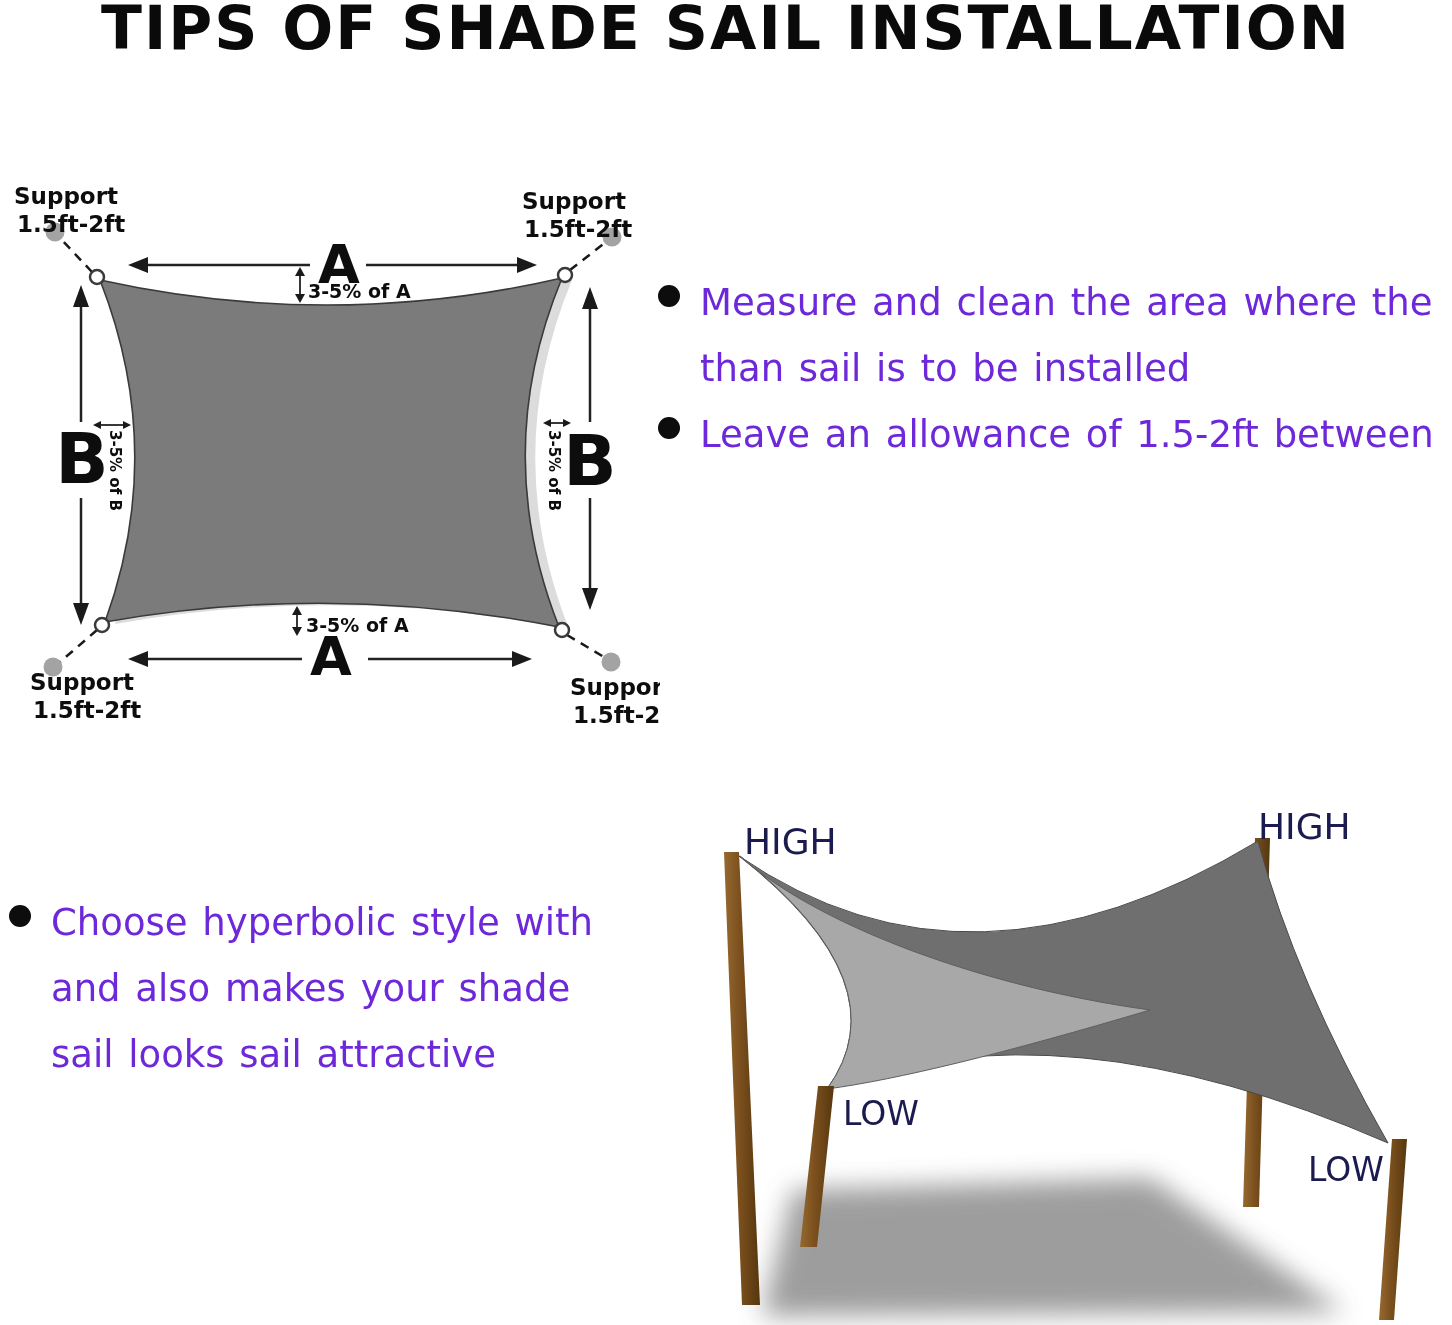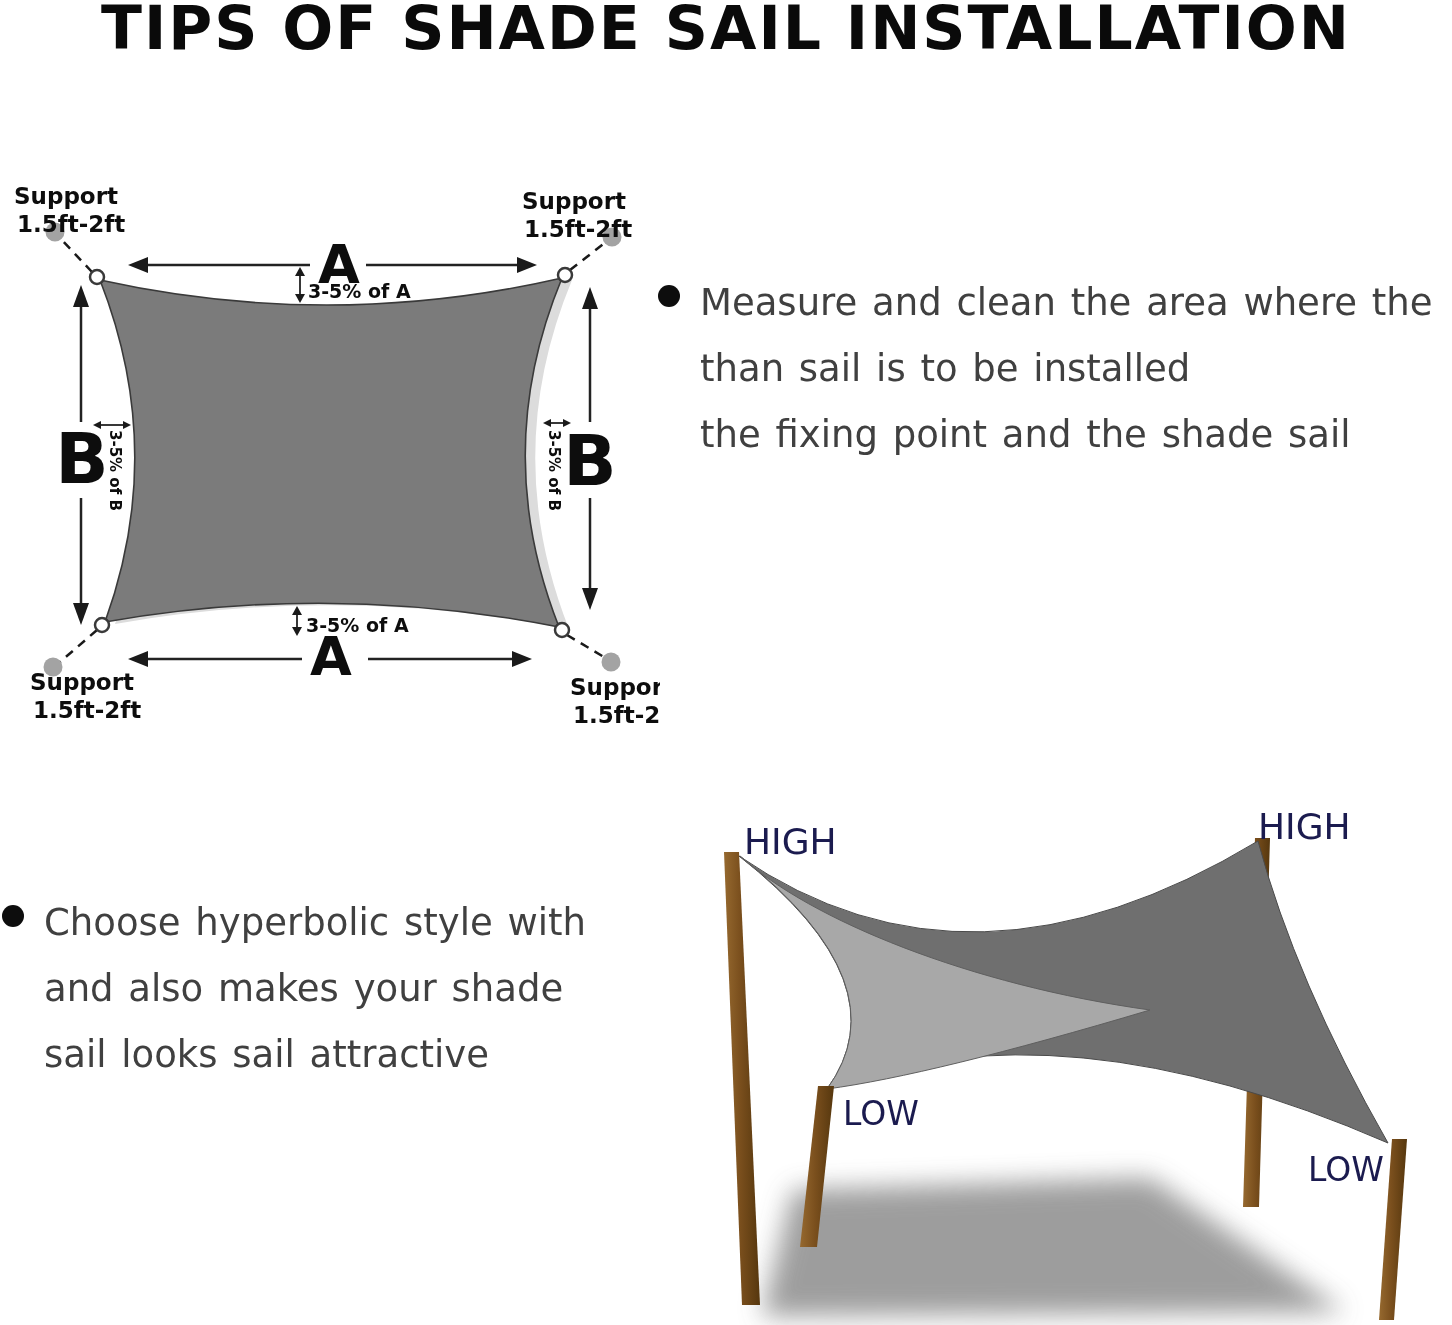--- a/index.html
+++ b/index.html
@@ -9,25 +9,25 @@
   }
   .page-title{
     position:absolute;top:-8px;left:0;width:1452px;text-align:center;
     font-size:60px;font-weight:bold;letter-spacing:2px;color:#0a0a0a;
     line-height:72px;white-space:nowrap;
   }
   .diagram-svg{position:absolute;left:0;top:170px;}
   .illu-svg{position:absolute;left:640px;top:790px;}
   .tips{position:absolute;color:#141414;}
   .tips-right{left:658px;top:270px;width:794px;}
-  .tips-left{left:2px;top:890px;width:650px;}
+  .tips-left{left:9px;top:890px;width:650px;}
   .tip-line{display:flex;align-items:flex-start;height:66px;}
   .tip-text{
     font-size:37px;line-height:66px;white-space:nowrap;word-spacing:3px;
-    color:#404040;
+    color:#6d28d9;
   }
   .bullet{
     flex:0 0 auto;width:22px;height:22px;border-radius:50%;
     background:#0d0d0d;margin:15px 20px 0 0;
   }
   .no-bullet{padding-left:42px;}
   .diag-text{font-weight:bold;fill:#0d0d0d;}
   .dim-line{stroke:#222222;stroke-width:2.5;fill:none;}
   .dim-head{fill:#1a1a1a;stroke:none;}
   .sag-line{stroke:#222222;stroke-width:1.8;fill:none;}
@@ -111,22 +111,23 @@
 </svg>
 
 <div class="tips tips-right">
   <div class="tip-line">
     <span class="bullet"></span>
     <span class="tip-text">Measure and clean the area where the</span>
   </div>
   <div class="tip-line no-bullet">
     <span class="tip-text">than sail is to be installed</span>
   </div>
-  <div class="tip-line no-bullet">
-    <span class="tip-text">the fixing point and the shade sail</span>
+  <div class="tip-line">
+    <span class="bullet"></span>
+    <span class="tip-text">Leave an allowance of 1.5-2ft between</span>
   </div>
 </div>
 
 <div class="tips tips-left">
   <div class="tip-line">
     <span class="bullet"></span>
     <span class="tip-text">Choose hyperbolic style with</span>
   </div>
   <div class="tip-line no-bullet">
     <span class="tip-text">and also makes your shade</span>

